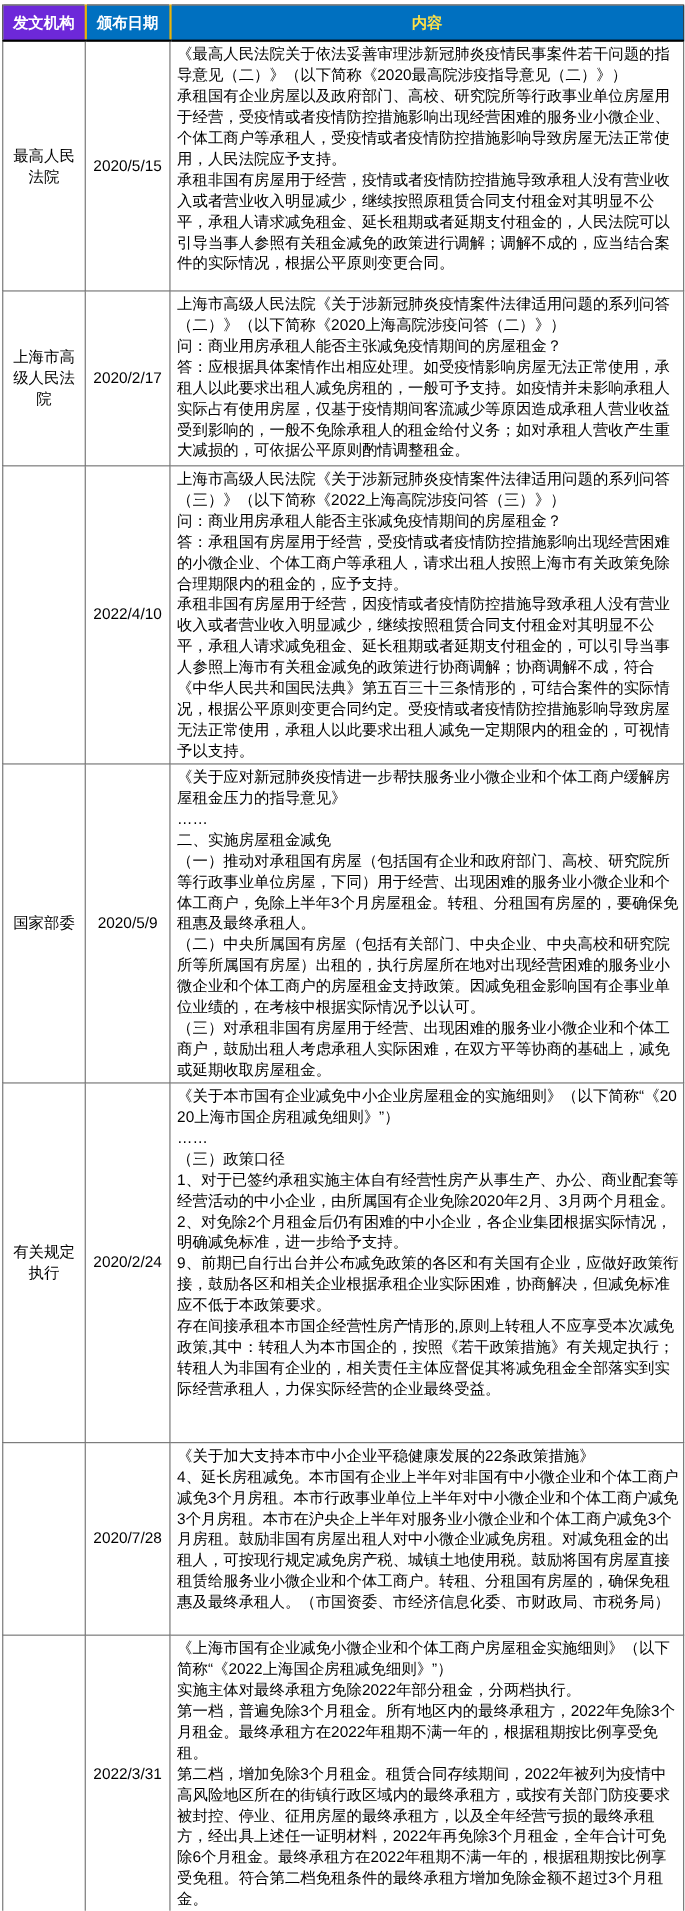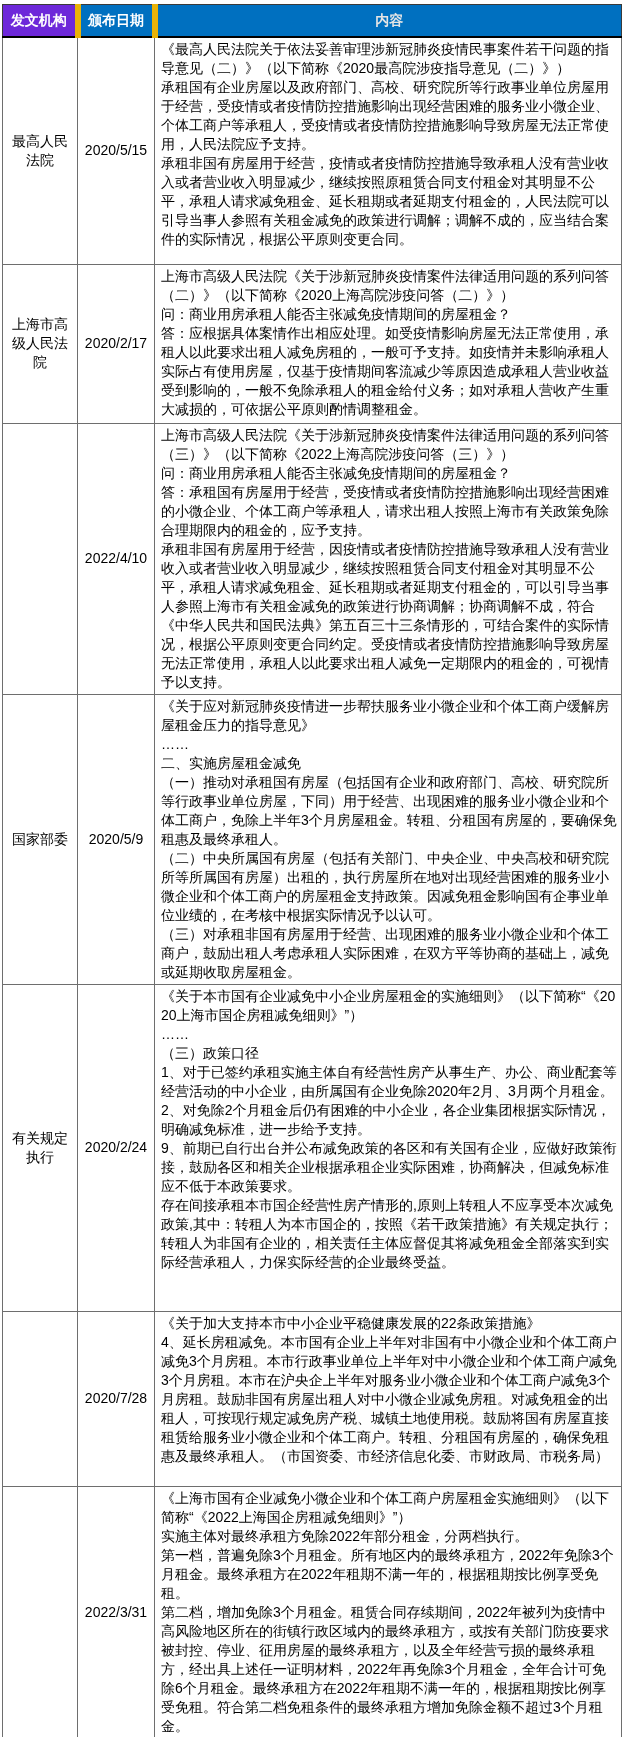--- a/index.html
+++ b/index.html
@@ -12,21 +12,21 @@
     position:absolute;left:2px;top:4px;width:619px;
     border-collapse:collapse;table-layout:fixed;
     border:1px solid #3a3a3a;
   }
   col.c-org{width:75px;}
   col.c-date{width:77px;}
   col.c-content{width:467px;}
   th{
     background:#0070C0;color:#fff;font-weight:bold;
     font-size:14px;height:31px;text-align:center;vertical-align:middle;
-    border-left:6px solid #eab308;border-right:1px solid #c8d4e0;
+    border-left:2px solid #eab308;border-right:1px solid #c8d4e0;
     border-bottom:2px solid #000;padding:0;
   }
   th:first-child{border-left:1px solid #3a3a3a;}
   th:last-child{border-right:1px solid #3a3a3a;}
   td{
     border:1px solid #6e6e6e;
     font-size:14px;line-height:19px;
     padding:0;vertical-align:top;overflow:hidden;
   }
   td.org{
@@ -54,21 +54,21 @@
 <table class="policy">
   <colgroup>
     <col class="c-org">
       <col class="c-date">
       <col class="c-content">
   </colgroup>
   <thead>
     <tr>
       <th style="background: #6d28d9; color: rgb(255, 255, 255);">发文机构</th>
       <th style="background: rgb(0, 112, 192); color: rgb(255, 255, 255);">颁布日期</th>
-      <th style="background: rgb(0, 112, 192); color: #e5e5e5;">内容</th>
+      <th style="background: rgb(0, 112, 192); color: #fde047;">内容</th>
     </tr>
   </thead>
   <tbody>
       <tr>
         <td class="org">最高人民法院</td>
         <td class="date">2020/5/15</td>
         <td class="content">
           <div class="para">《最高人民法院关于依法妥善审理涉新冠肺炎疫情民事案件若干问题的指导意见（二）》（以下简称《2020最高院涉疫指导意见（二）》）</div>
           <div class="para">承租国有企业房屋以及政府部门、高校、研究院所等行政事业单位房屋用于经营，受疫情或者疫情防控措施影响出现经营困难的服务业小微企业、个体工商户等承租人，受疫情或者疫情防控措施影响导致房屋无法正常使用，人民法院应予支持。</div>
           <div class="para">承租非国有房屋用于经营，疫情或者疫情防控措施导致承租人没有营业收入或者营业收入明显减少，继续按照原租赁合同支付租金对其明显不公平，承租人请求减免租金、延长租期或者延期支付租金的，人民法院可以引导当事人参照有关租金减免的政策进行调解；调解不成的，应当结合案件的实际情况，根据公平原则变更合同。</div>

